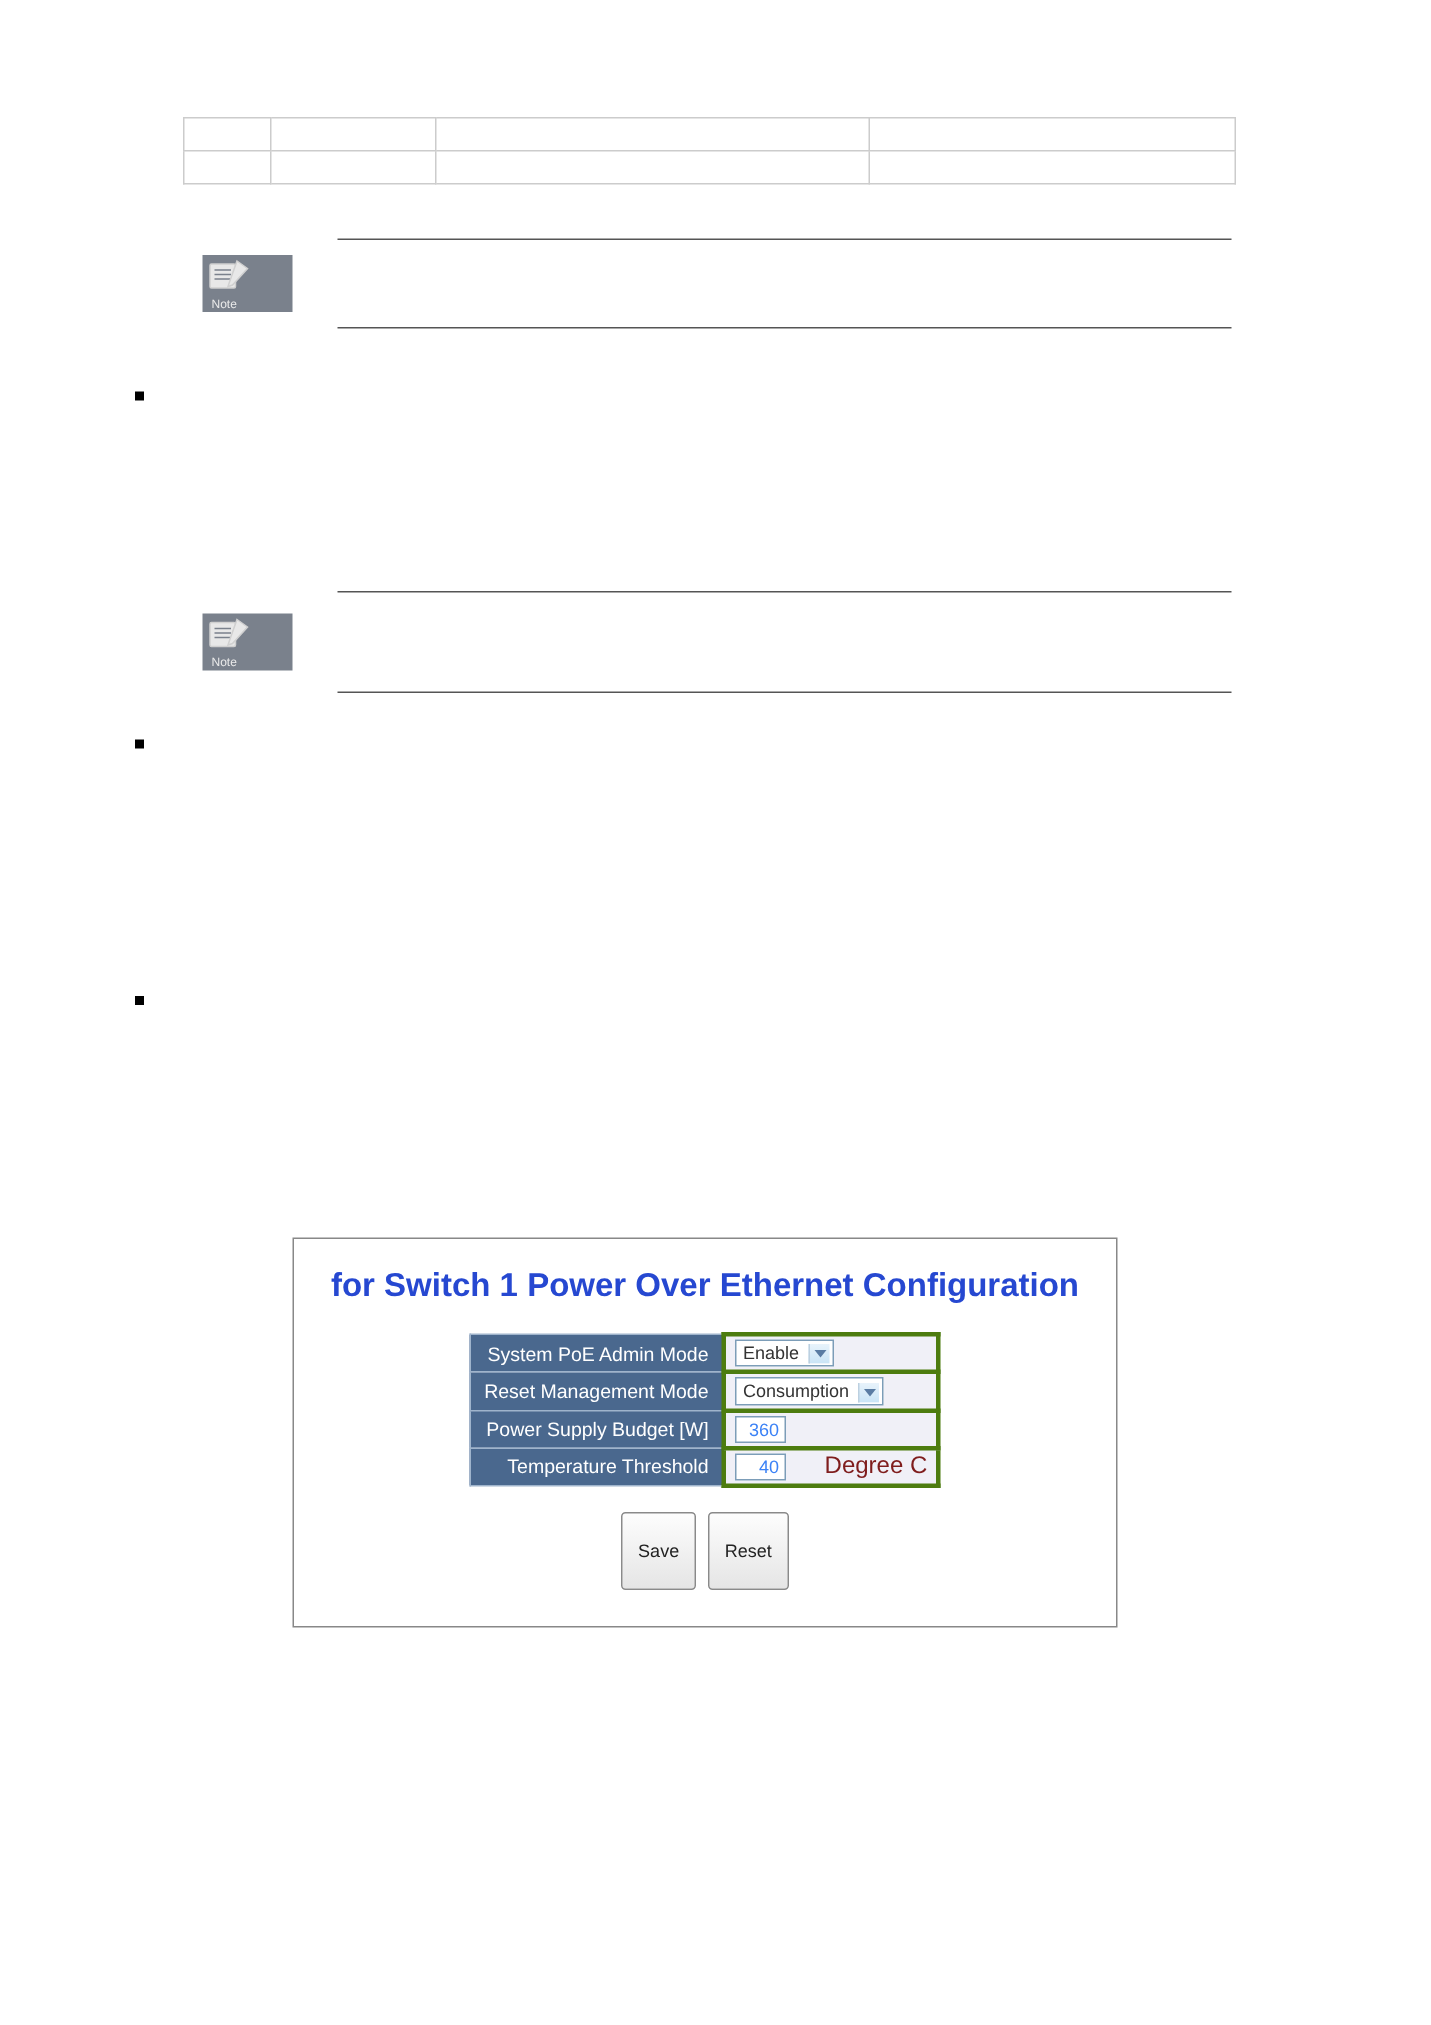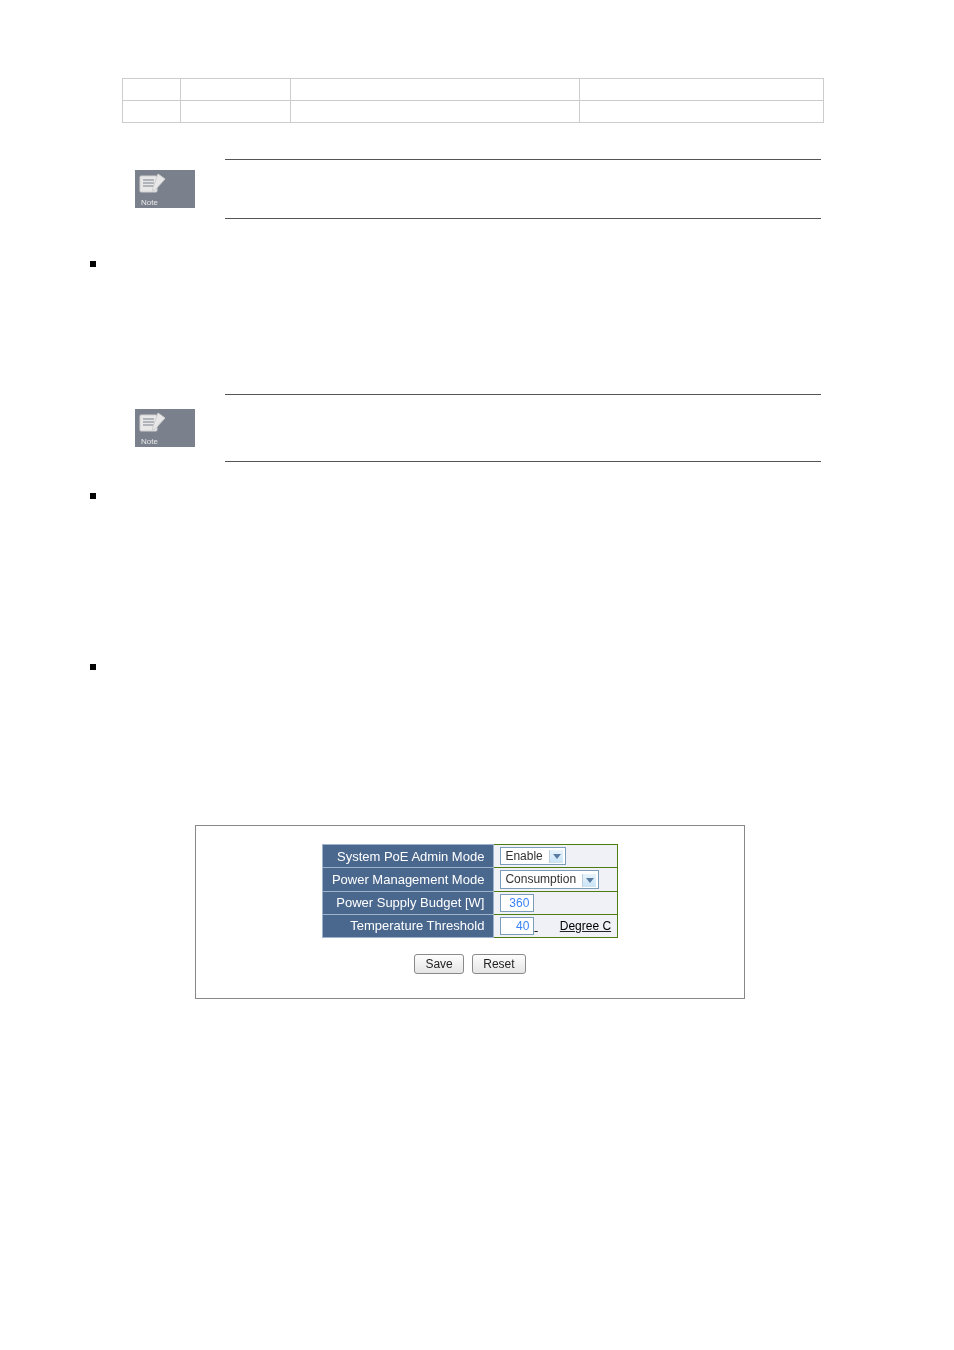--- a/index.html
+++ b/index.html
@@ -93,25 +93,24 @@
     color: #ffffff;
     font-weight: normal;
     font-size: 13px;
     text-align: right;
     padding: 3px 9px;
     border: 1px solid #9fb4cc;
     white-space: nowrap;
   }
   .config-table .value-cell {
     background: #f0f0f7;
-    border: 1px solid #4d7c0f;
+    border: 3px solid #4d7c0f;
     padding: 2px 6px;
     font-size: 12px;
     color: #222222;
-    text-decoration: underline;
   }
   .fake-select {
     display: inline-block;
     background: #ffffff;
     border: 1px solid #7c9db8;
     font-size: 12px;
     padding: 1px 2px 1px 4px;
     color: #333333;
     white-space: nowrap;
   }
@@ -139,36 +138,36 @@
     display: inline-block;
     background: #ffffff;
     border: 1px solid #7c9db8;
     font-size: 12px;
     padding: 1px 4px;
     color: #3b82f6;
     width: 34px;
     text-align: right;
   }
   .unit {
-    font-size: 12px;
-    color: #000000;
+    font-size: 16px;
+    color: #7f1d1d;
     padding-left: 6px;
     margin-left: 16px;
   }
   .btn-row {
     text-align: center;
     margin-top: 16px;
   }
   .fake-button {
     display: inline-block;
     border: 1px solid #8a8a8a;
     border-radius: 3px;
     background: linear-gradient(#fdfdfd, #e5e5e5);
     font-size: 12px;
-    padding: 2px 10px;
+    padding: 18px 10px;
     margin: 0 2px;
     color: #222222;
   }
 </style>
 </head>
 <body>
 
 <table class="data-table">
   <tbody>
       <tr>
@@ -222,33 +221,34 @@
     <div style="height:66px;"></div>
     <div class="line"></div>
   </div>
 </div>
 
 <div class="bullet" style="top:493px;"></div>
 
 <div class="bullet" style="top:664px;"></div>
 
 <div class="screenshot-frame">
+  <div class="screenshot-title">for Switch 1 Power Over Ethernet Configuration</div>
   <table class="config-table">
     <tbody>
         <tr>
       <td class="label-cell">System PoE Admin Mode</td>
       <td class="value-cell">
         <span class="fake-select">
           <span>Enable</span>
           <span class="arrow-btn"></span>
         </span>
       </td>
     </tr>
     <tr>
-      <td class="label-cell">Power Management Mode</td>
+      <td class="label-cell">Reset Management Mode</td>
       <td class="value-cell">
         <span class="fake-select">
           <span>Consumption</span>
           <span class="arrow-btn"></span>
         </span>
       </td>
     </tr>
     <tr>
       <td class="label-cell">Power Supply Budget [W]</td>
       <td class="value-cell">

